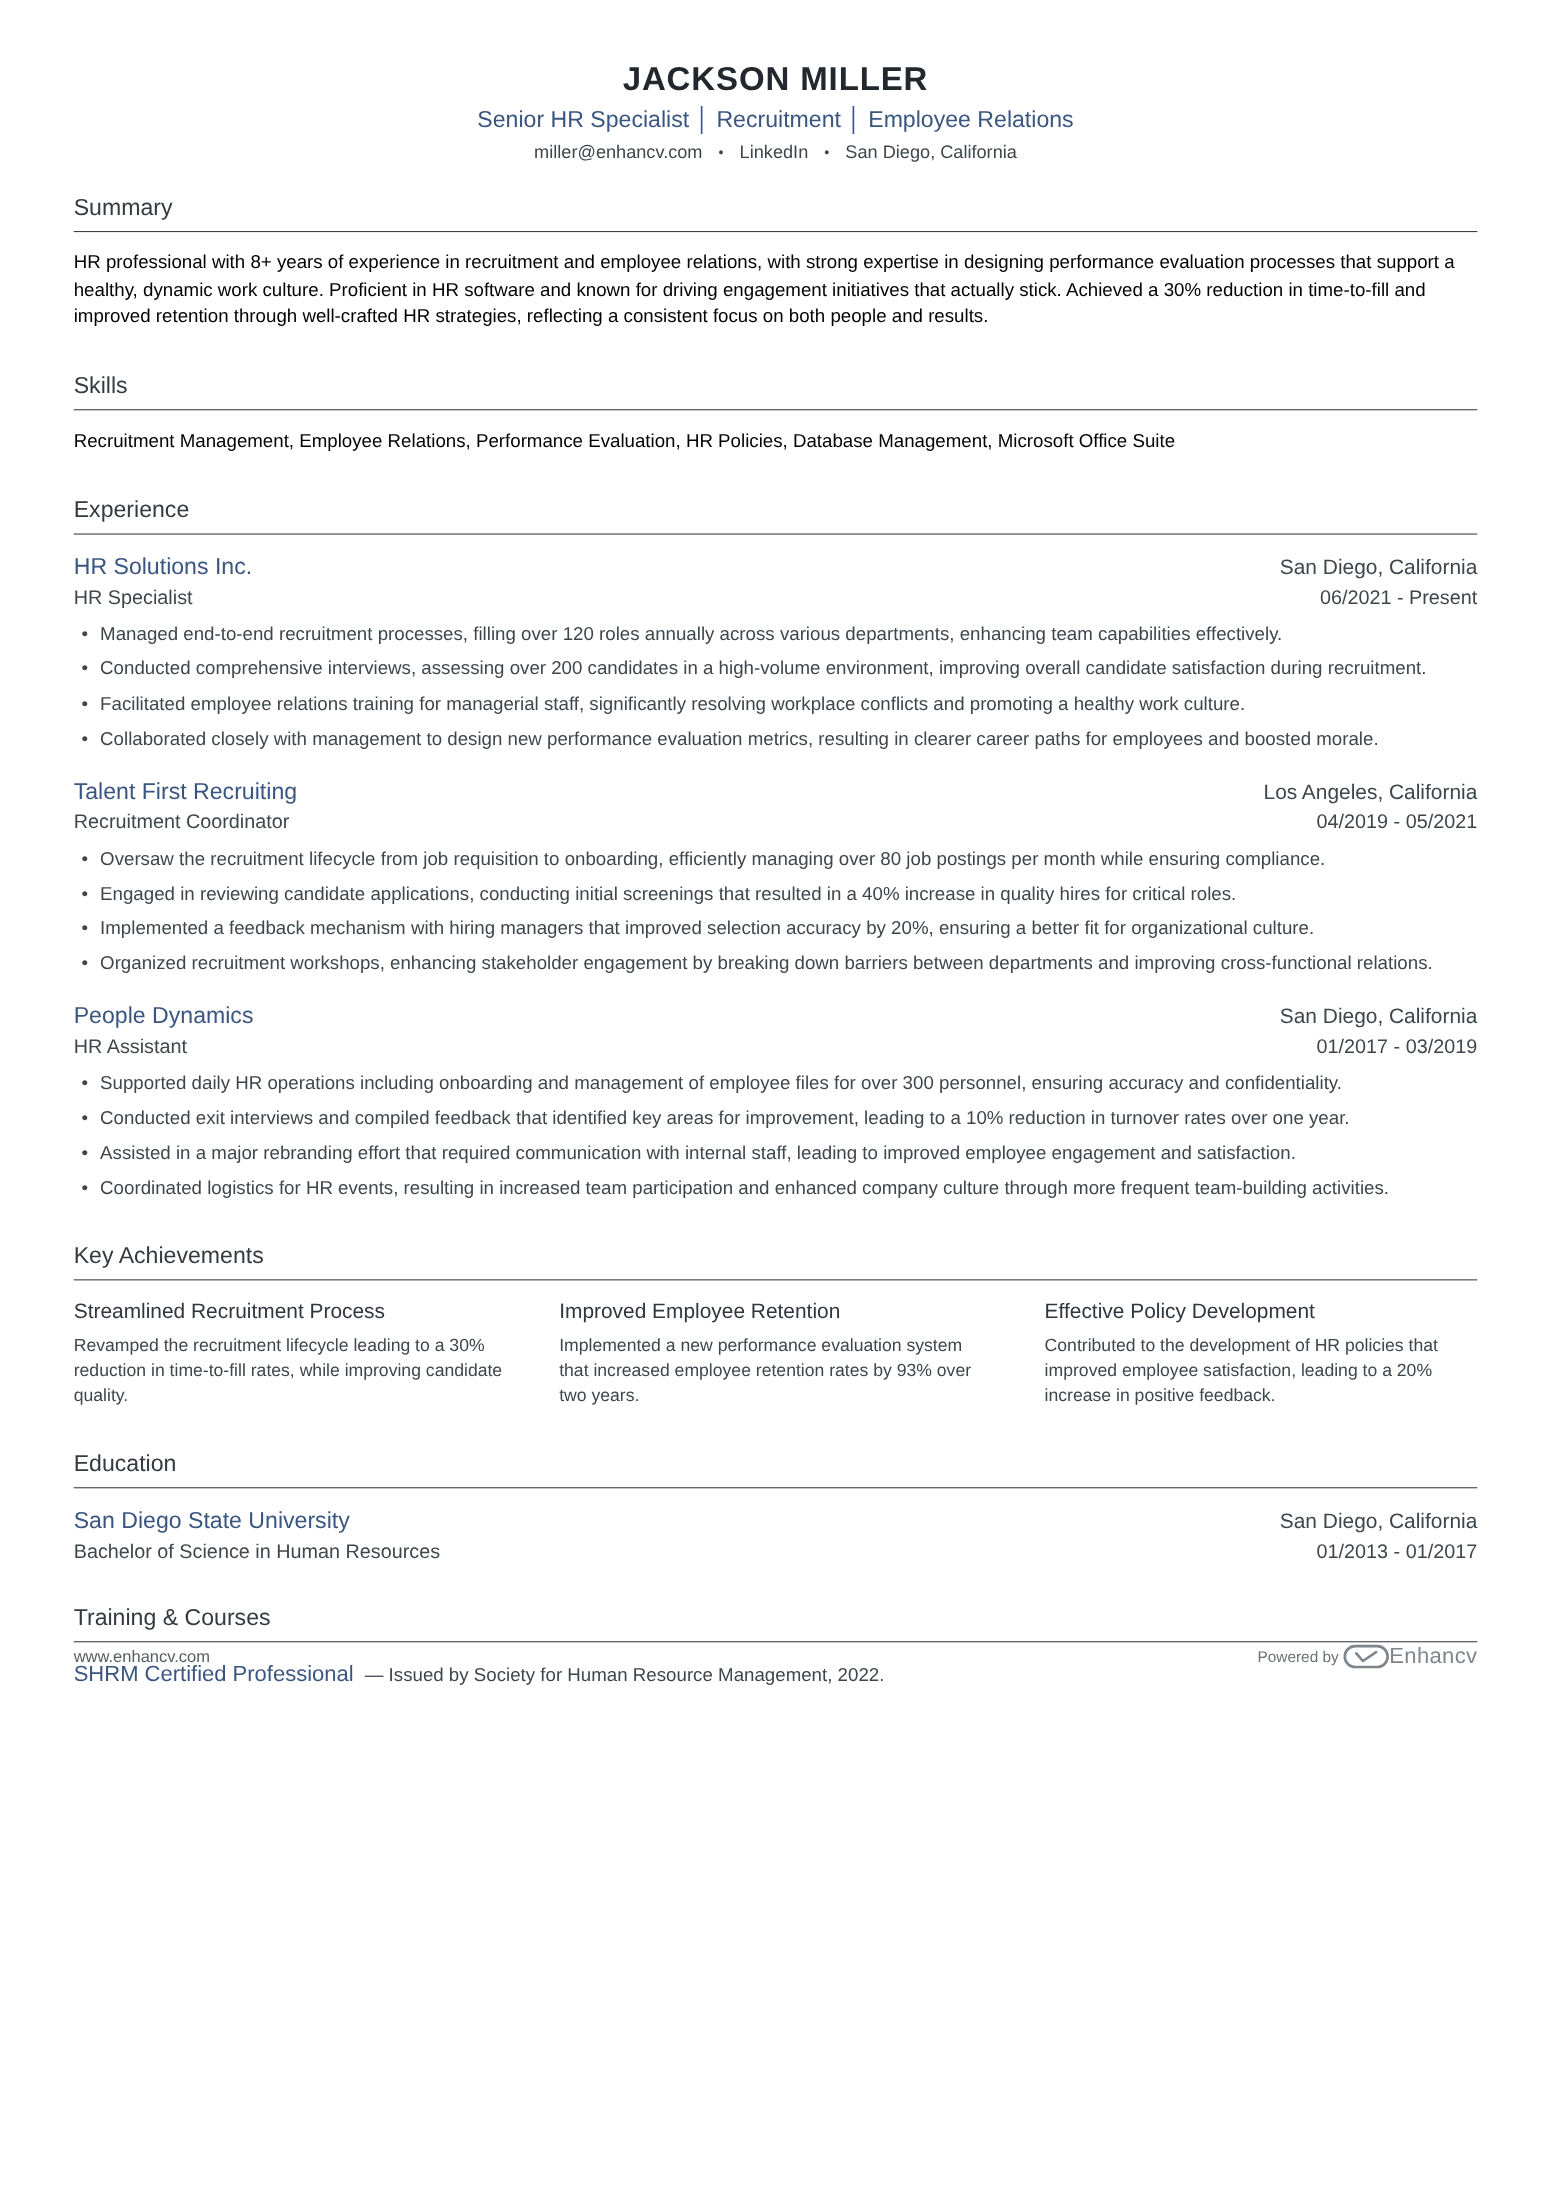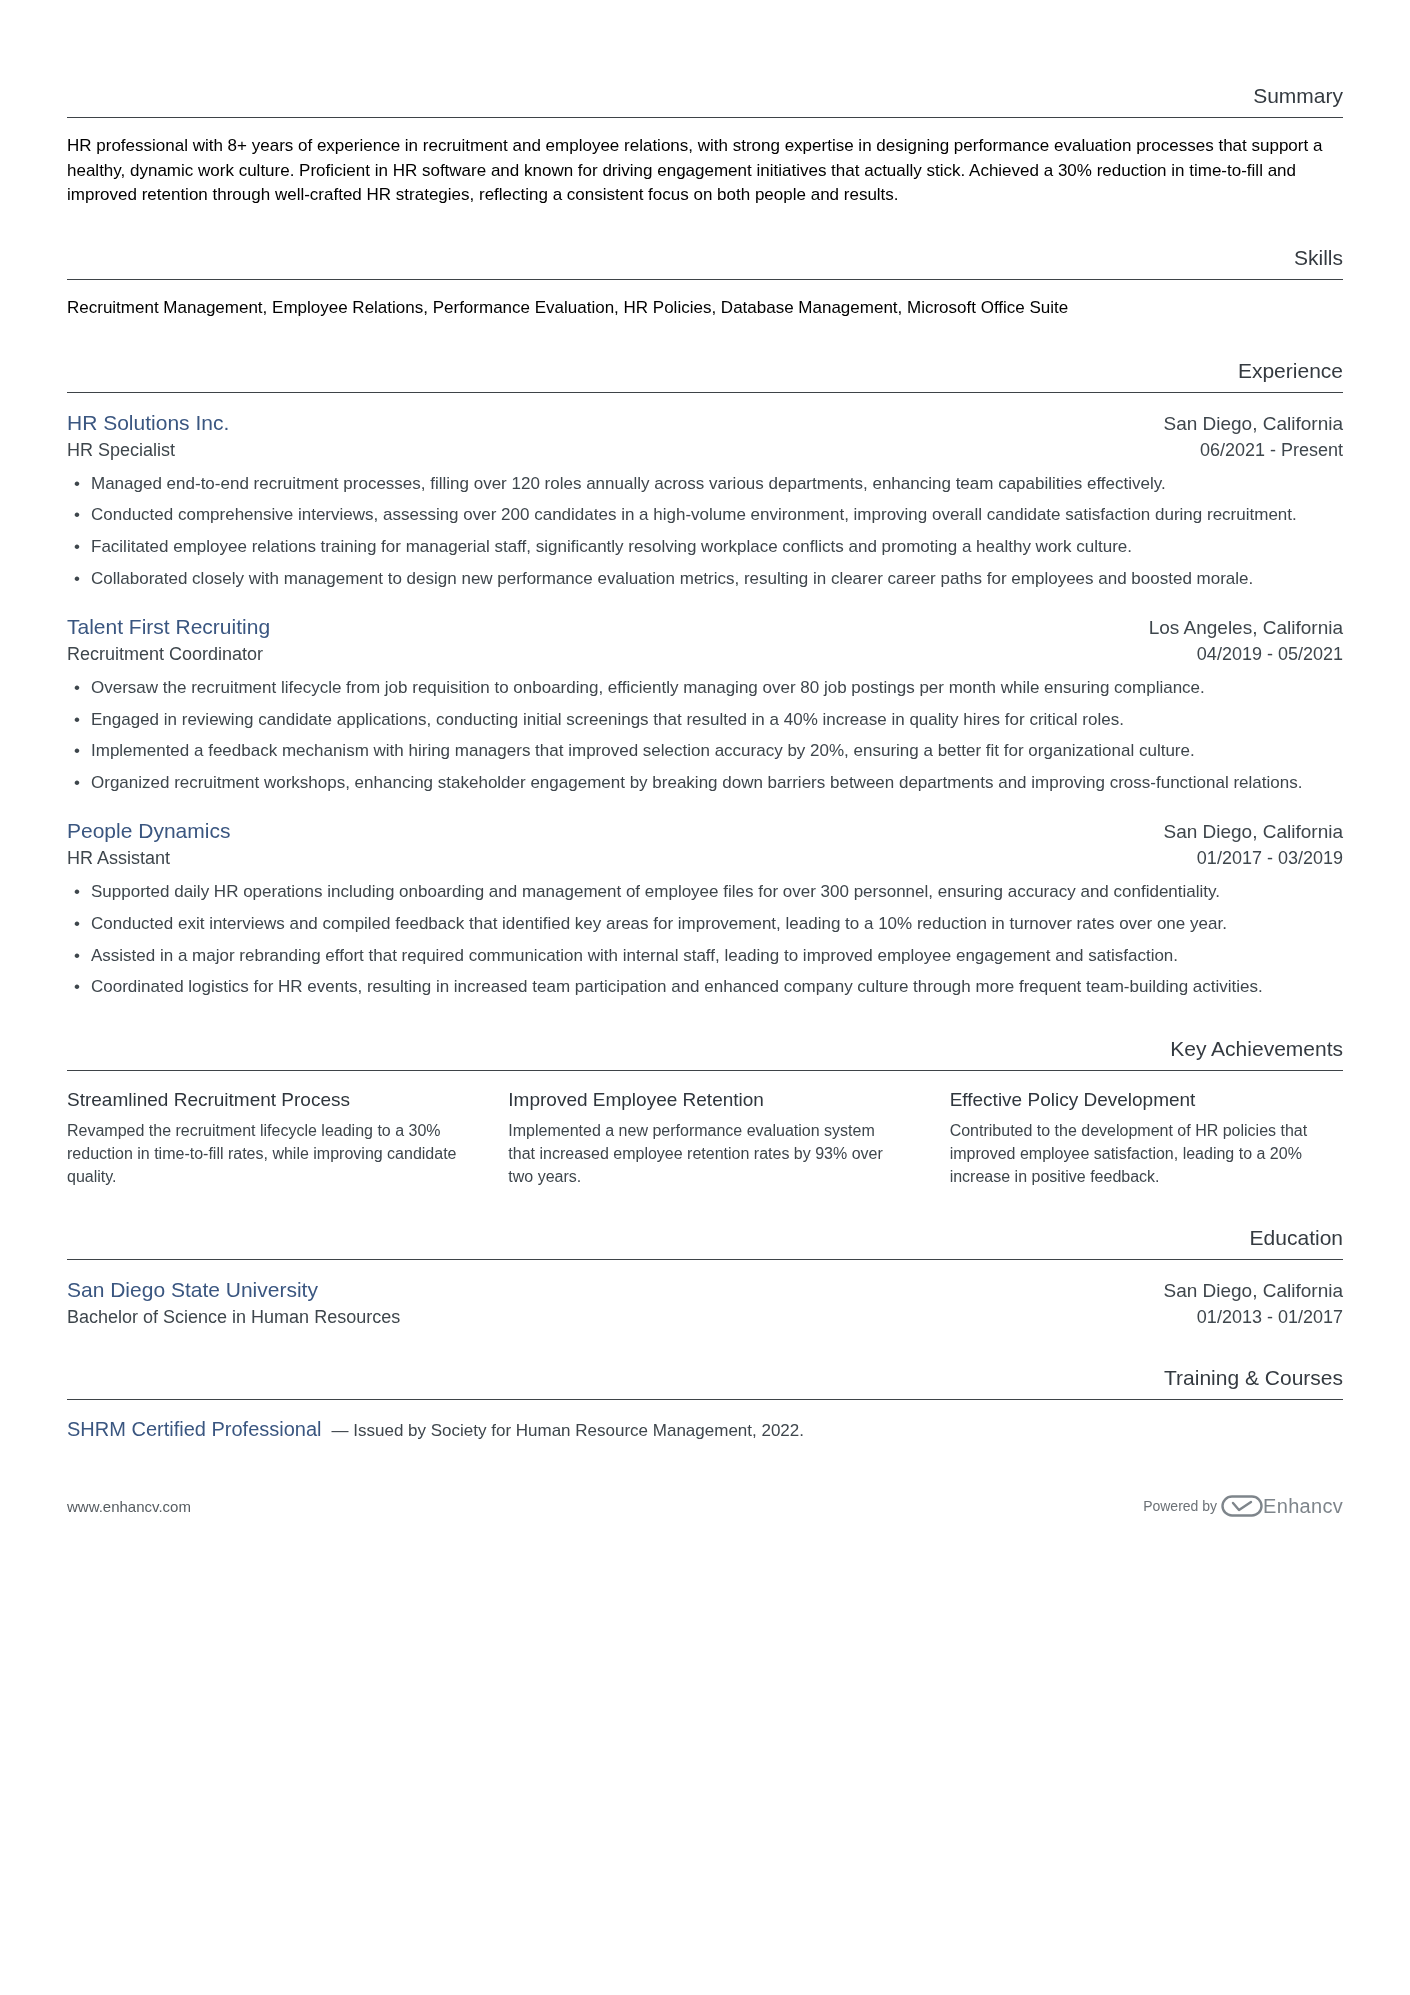--- a/index.html
+++ b/index.html
@@ -32,21 +32,21 @@
     font-size: 16.5px;
     color: #3e464c;
   }
   .contact .sep { margin: 0 10px; font-size: 13px; position: relative; top: -1px; }
   .contact .link { cursor: pointer; }
 
   
   .section { margin-top: 38px; }
   .section.first { margin-top: 28px; }
   .section-heading {
-    text-align: right;
+    text-align: left;
     font-size: 21px;
     font-weight: 400;
     color: #343a40;
     margin: 0;
   }
   .rule {
     border: none;
     border-top: 1.5px solid #3e4347;
     margin: 9px 0 0 0;
   }
@@ -112,20 +112,31 @@
   .powered { display: flex; align-items: center; }
   .powered-label { font-size: 14px; color: #6b7176; margin-right: 4px; }
   .brand-text { font-size: 20px; color: #7e858b; letter-spacing: 0.3px; }
   .logo-icon { display: inline-flex; align-items: center; }
 </style>
 </head>
 <body>
 
 <div class="page">
 
+  <div class="header">
+    <div class="name">JACKSON MILLER</div>
+    <div class="person-title">Senior HR Specialist │ Recruitment │ Employee Relations</div>
+    <div class="contact">
+      <span class="link">miller@enhancv.com</span>
+      <span class="sep">•</span>
+      <span class="link">LinkedIn</span>
+      <span class="sep">•</span>
+      <span>San Diego, California</span>
+    </div>
+  </div>
 
   <div class="section first">
     <h2 class="section-heading">Summary</h2>
     <hr class="rule">
     <p class="body-text">HR professional with 8+ years of experience in recruitment and employee relations, with strong expertise in designing performance evaluation processes that support a healthy, dynamic work culture. Proficient in HR software and known for driving engagement initiatives that actually stick. Achieved a 30% reduction in time-to-fill and improved retention through well-crafted HR strategies, reflecting a consistent focus on both people and results.</p>
   </div>
 
   <div class="section">
     <h2 class="section-heading">Skills</h2>
     <hr class="rule">

